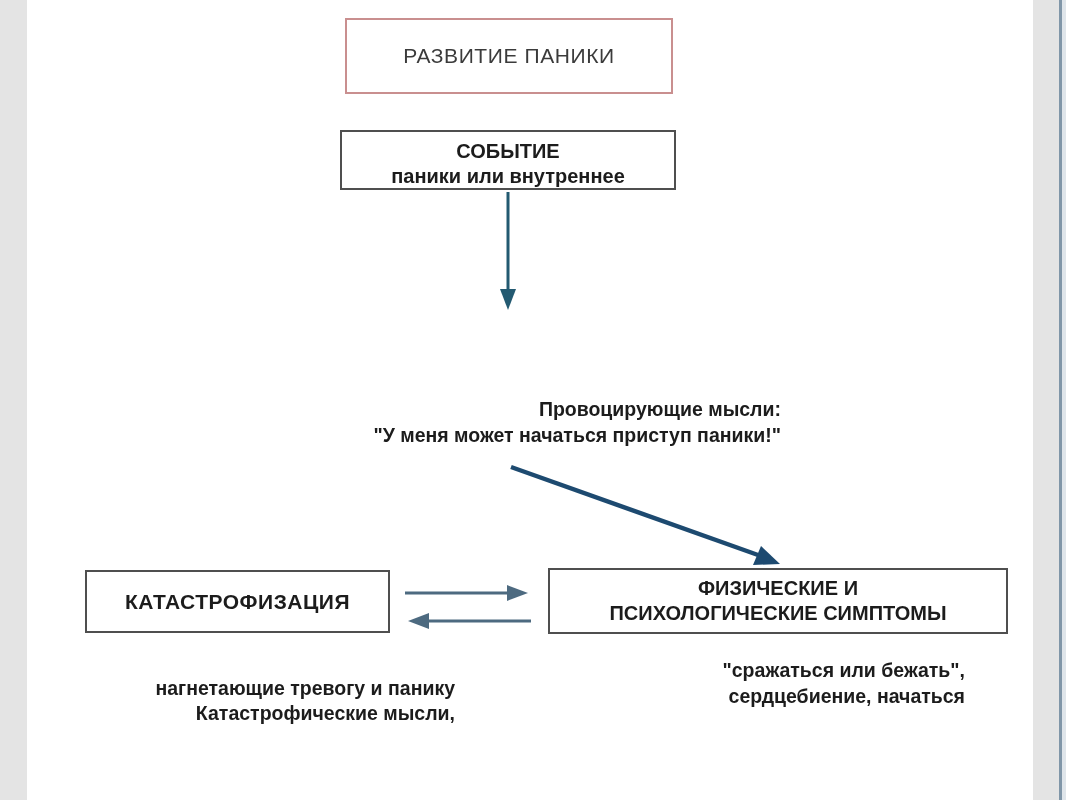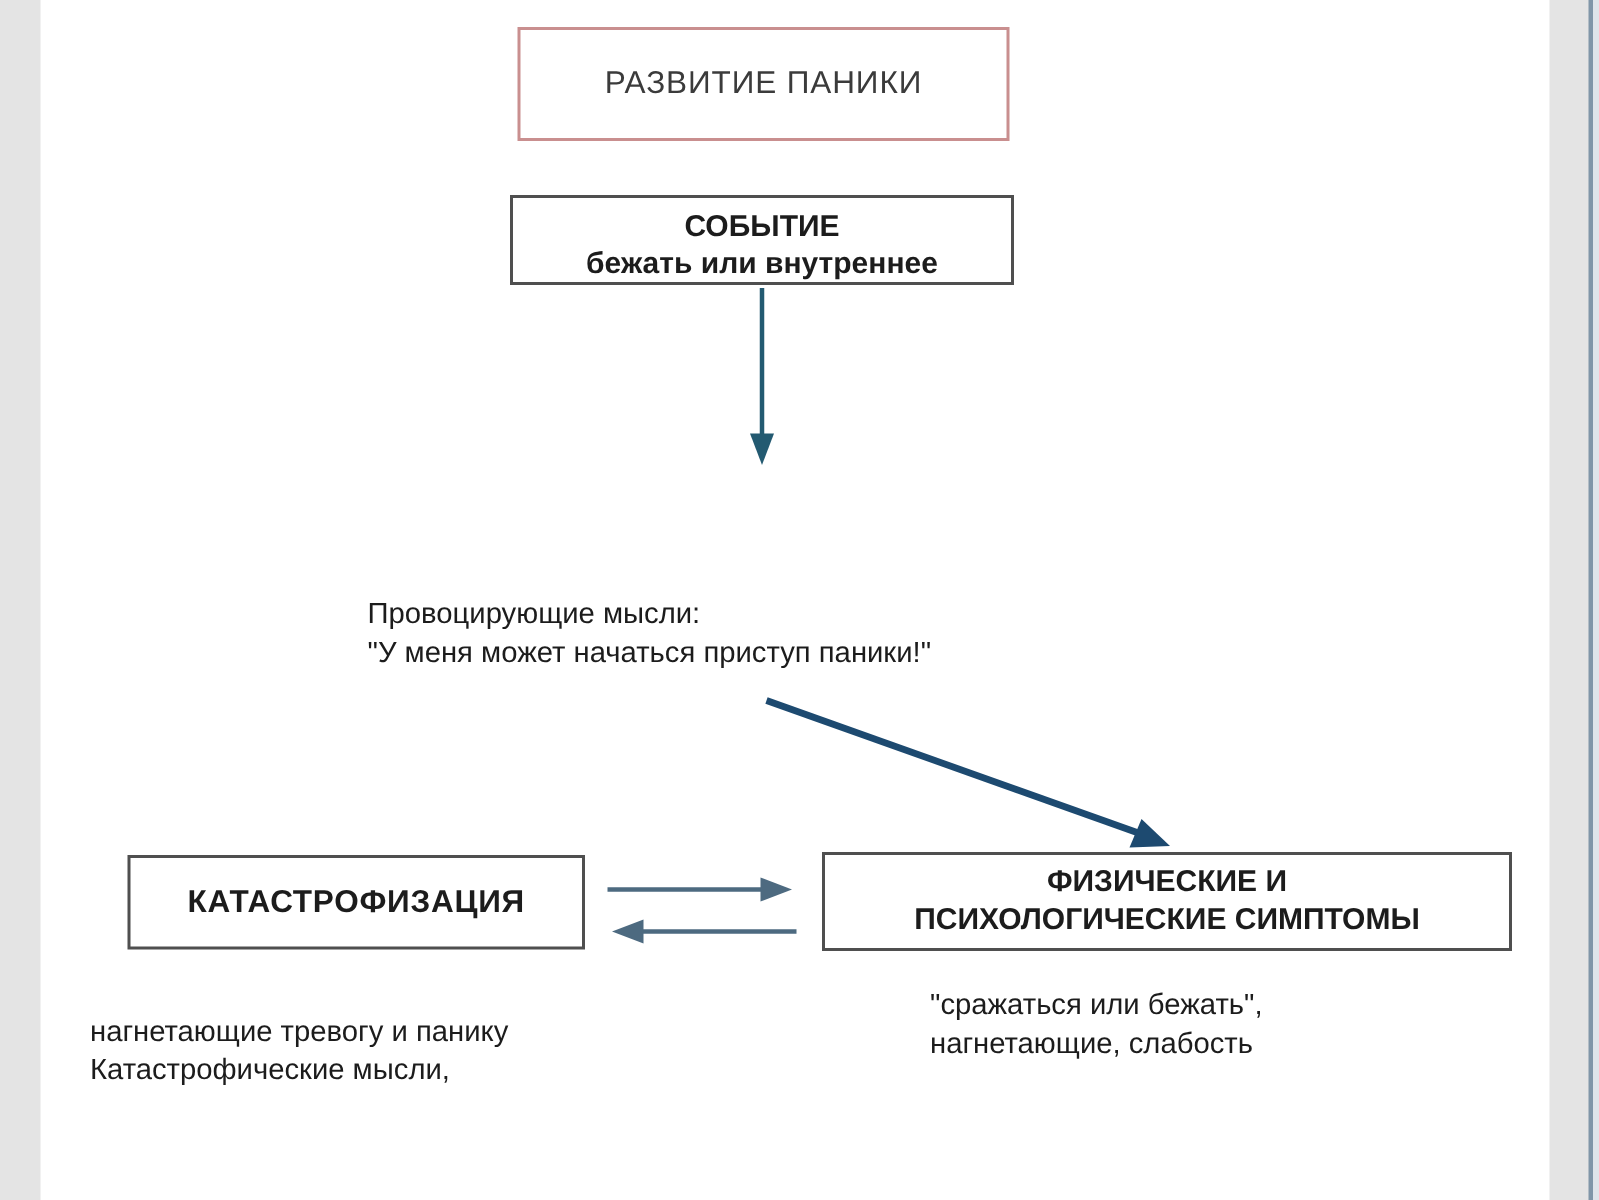--- a/index.html
+++ b/index.html
@@ -60,22 +60,23 @@
   #catastrophizing-box {
     left: 85px; top: 570px; width: 305px; height: 63px;
     font-weight: bold; font-size: 21px; letter-spacing: 0.5px;
   }
   #symptoms-box {
     left: 548px; top: 568px; width: 460px; height: 66px;
     font-weight: bold; font-size: 20px; line-height: 1.25;
   }
   .caption {
     position: absolute;
-    text-align: left;
+    text-align: right;
     color: #1c1c1c;
+    font-weight: bold;
   }
   #provoking-text {
     left: 245px; top: 396px; width: 536px;
     font-size: 19.5px; line-height: 1.35;
   }
   #catastrophizing-caption {
     left: 60px; top: 676px; width: 395px;
     font-size: 19.5px; line-height: 1.3;
   }
   #symptoms-caption {
@@ -116,21 +117,21 @@
       <polygon points="408,621 429,613 429,629" fill="#4d6a80"></polygon>
     </g>
   </svg>
 
   <div id="title-box" class="box">
     <span>РАЗВИТИЕ ПАНИКИ</span>
   </div>
 
   <div id="event-box" class="box">
     <span>СОБЫТИЕ</span>
-    <span>бежать или внутреннее</span>
+    <span>паники или внутреннее</span>
   </div>
 
 
   <div id="provoking-text" class="caption">
     <div>Провоцирующие мысли:</div>
     <div>"У меня может начаться приступ паники!"</div>
   </div>
 
   <div id="symptoms-box" class="box">
     <span>ФИЗИЧЕСКИЕ И</span>
@@ -141,16 +142,16 @@
     <span>КАТАСТРОФИЗАЦИЯ</span>
   </div>
 
   <div id="catastrophizing-caption" class="caption">
     <div>нагнетающие тревогу и панику</div>
     <div>Катастрофические мысли,</div>
   </div>
 
   <div id="symptoms-caption" class="caption">
     <div>"сражаться или бежать",</div>
-    <div>нагнетающие, слабость</div>
+    <div>сердцебиение, начаться</div>
   </div>
 
 </div>
 
 </body></html>

